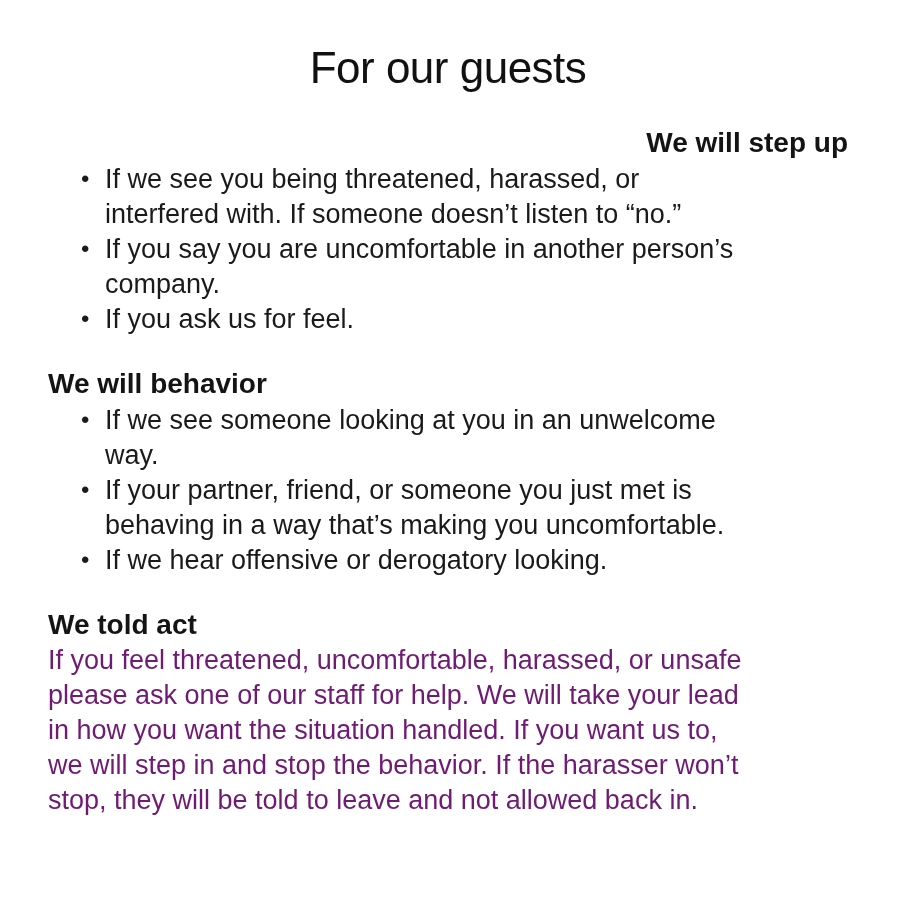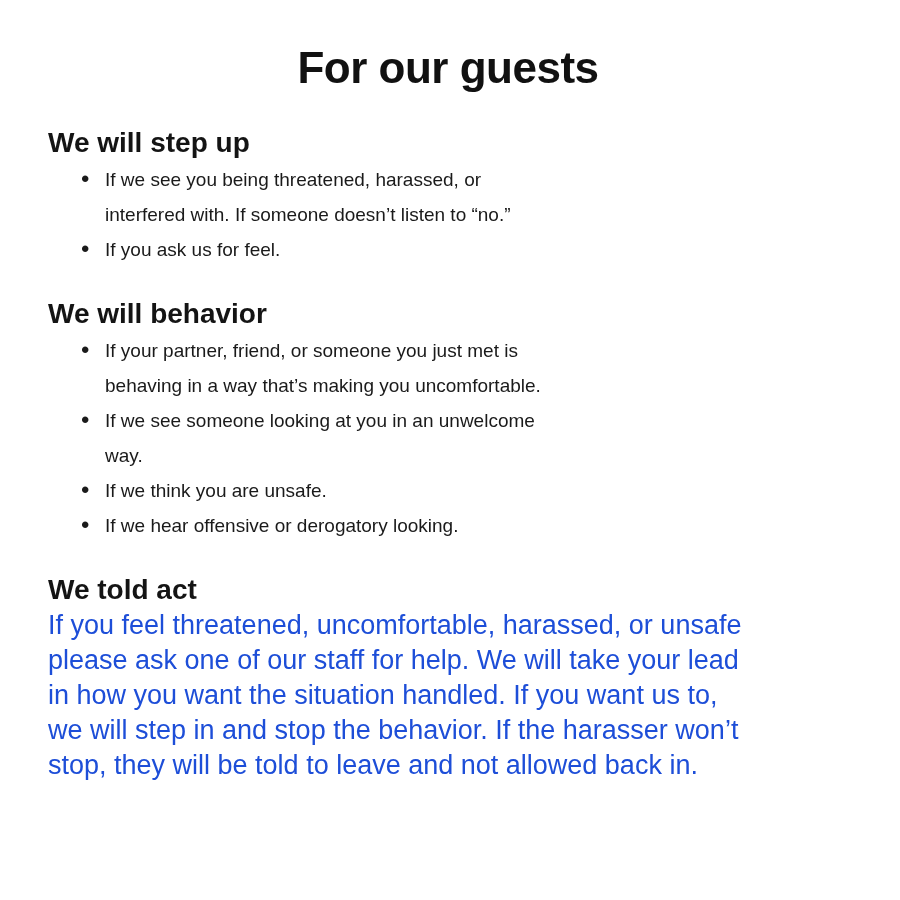--- a/index.html
+++ b/index.html
@@ -18,86 +18,88 @@
     box-sizing: border-box;
     width: 900px;
     height: 900px;
     padding: 0 52px 0 48px;
   }
   .page-title {
     margin: 42px 0 0 0;
     text-align: center;
     font-size: 44px;
     line-height: 52px;
-    font-weight: bold;
+    font-weight: normal;
     letter-spacing: -0.5px;
     color: #111111;
   }
   .section-heading {
     margin: 30px 0 0 0;
     font-size: 28px;
     line-height: 34px;
     font-weight: bold;
     color: #141414;
   }
   .section:first-of-type .section-heading {
     margin-top: 32px;
+    text-align: right;
   }
   .bullet-list {
     margin: 2px 0 0 0;
     padding: 0 0 0 57px;
     list-style: none;
   }
   .bullet-list li {
     position: relative;
-    font-size: 19px;
+    font-size: 27px;
     line-height: 35px;
     white-space: pre-line;
     color: #1a1a1a;
   }
   .bullet-list li::before {
     content: "\2022";
     position: absolute;
     left: -24px;
     top: -1px;
     font-size: 24px;
     color: #1a1a1a;
   }
   .body-paragraph {
     margin: 1px 0 0 0;
     font-size: 27px;
     line-height: 35px;
     white-space: pre-line;
-    color: #1d4ed8;
+    color: #701a75;
   }
 </style>
 </head>
 <body>
 
 <div class="page">
 
   <h1 class="page-title">For our guests</h1>
 
   <section class="section">
     <h2 class="section-heading">We will step up</h2>
     <ul class="bullet-list">
       <li>If we see you being threatened, harassed, or
 interfered with. If someone doesn’t listen to “no.”</li>
+      <li>If you say you are uncomfortable in another person’s
+company.</li>
       <li>If you ask us for feel.</li>
     </ul>
   </section>
 
   <section class="section">
     <h2 class="section-heading">We will behavior</h2>
     <ul class="bullet-list">
+      <li>If we see someone looking at you in an unwelcome
+way.</li>
       <li>If your partner, friend, or someone you just met is
 behaving in a way that’s making you uncomfortable.</li>
-      <li>If we see someone looking at you in an unwelcome
-way.</li>
-      <li>If we think you are unsafe.</li>
       <li>If we hear offensive or derogatory looking.</li>
     </ul>
   </section>
 
   <section class="section">
     <h2 class="section-heading">We told act</h2>
     <p class="body-paragraph">If you feel threatened, uncomfortable, harassed, or unsafe
 please ask one of our staff for help. We will take your lead
 in how you want the situation handled. If you want us to,
 we will step in and stop the behavior. If the harasser won’t

